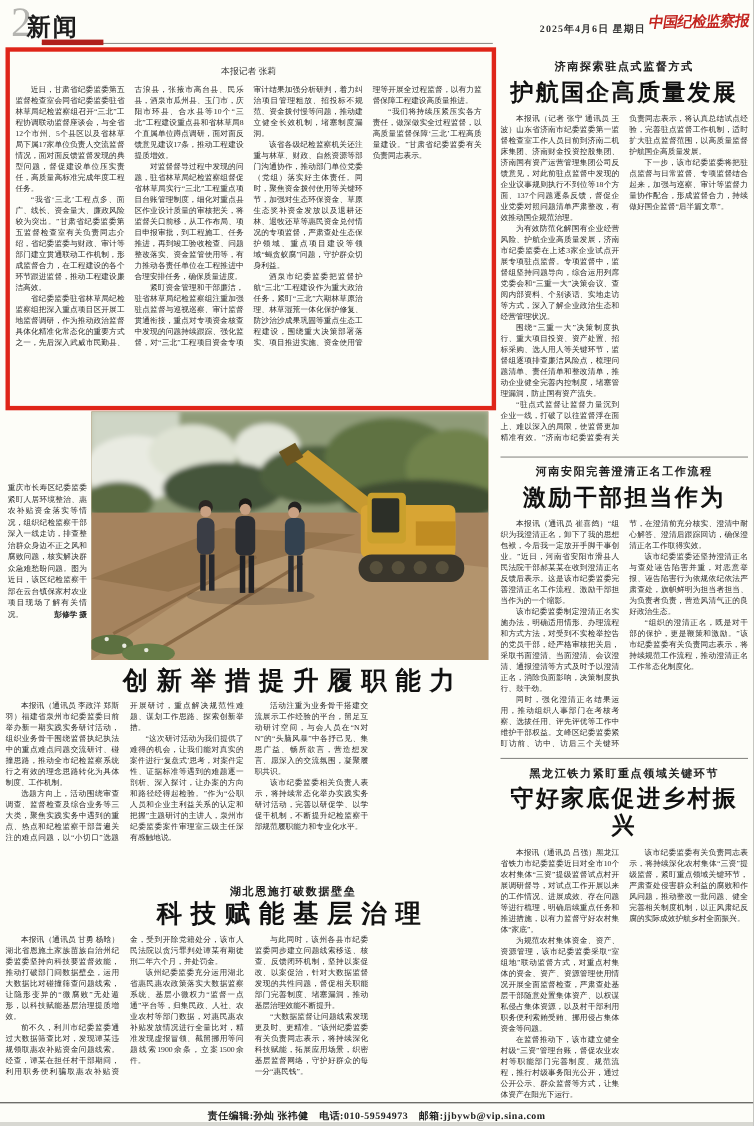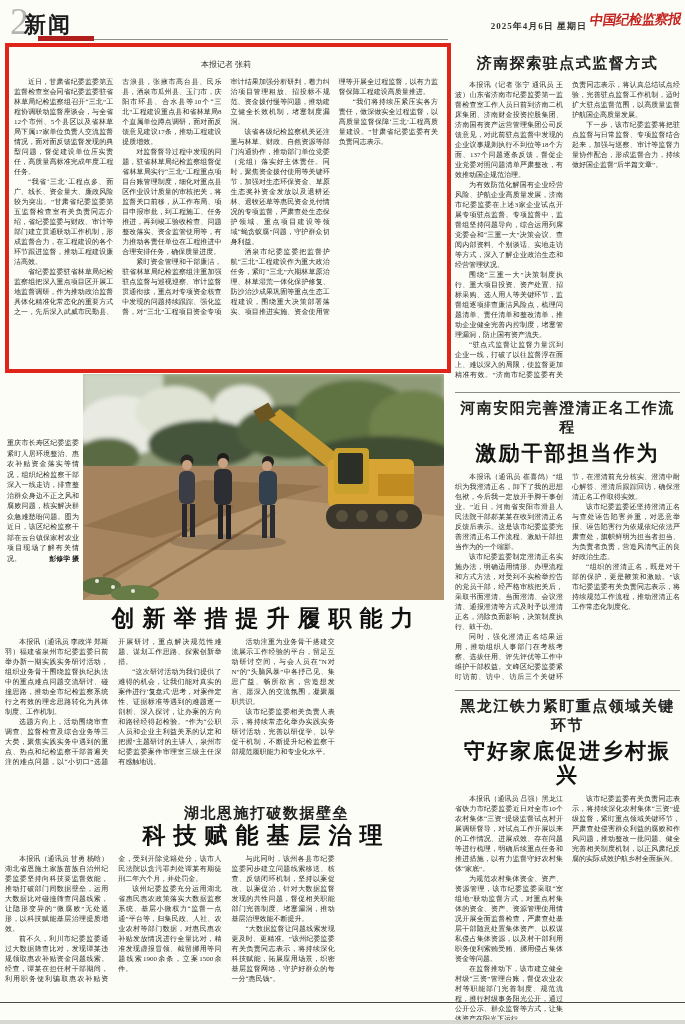--- a/index.html
+++ b/index.html
@@ -7,21 +7,21 @@
         overflow:hidden;color:#1c1c1c;font-family:"Liberation Serif","DejaVu Serif",serif;}
   
   .hdr-num{position:absolute;left:10px;top:2px;font-size:38px;color:#b4b4b0;font-weight:400;line-height:1;}
   .hdr-section{position:absolute;left:24px;top:10px;font-size:22px;font-weight:700;letter-spacing:2px;}
   .hdr-line{position:absolute;left:38px;top:39px;width:410px;border-bottom:1px solid #8f8f8b;}
   .hdr-redbar{position:absolute;left:38px;top:36px;width:56px;height:5px;background:#b01f1c;}
   .hdr-date{position:absolute;right:98px;top:20px;font-size:9px;font-weight:700;letter-spacing:1px;color:#333;}
   .masthead{position:absolute;right:4px;top:11px;font-size:13.5px;font-weight:900;color:#c3241f;
             transform:skewX(-10deg) rotate(-1deg);letter-spacing:-.5px;white-space:nowrap;}
   
-  .kicker{text-align:center;font-size:15px;font-weight:700;letter-spacing:1.5px;color:#222;}
+  .kicker{text-align:center;font-size:10px;font-weight:700;letter-spacing:1.5px;color:#222;}
   .headline{text-align:center;font-weight:900;color:#111;line-height:1.15;}
   .byline{text-align:center;font-size:8px;color:#333;margin-top:5px;}
   .body{font-size:7px;line-height:10px;text-align:justify;color:#2a2a2a;column-fill:auto;overflow:hidden;}
   .body p{margin:0;text-indent:2em;}
   .sep{border:none;border-top:1px solid #8b8b87;margin:6px 0;}
   
   .highlight-box{position:absolute;left:5px;top:43px;width:438px;height:322px;
                  border:4px solid #df2519;pointer-events:none;z-index:5;}
   .gansu{position:absolute;left:14px;top:54px;width:424px;}
   .gansu .headline{font-size:26px;letter-spacing:0;}
@@ -79,20 +79,21 @@
         <p>紧盯资金管理和干部廉洁，驻省林草局纪检监察组注重加强驻点监督与巡视巡察、审计监督贯通衔接，重点对专项资金核查中发现的问题持续跟踪、强化监督，对“三北”工程项目资金专项审计结果加强分析研判，着力纠治项目管理粗放、招投标不规范、资金拨付慢等问题，推动建立健全长效机制，堵塞制度漏洞。</p>
         <p>该省各级纪检监察机关还注重与林草、财政、自然资源等部门沟通协作，推动部门单位党委（党组）落实好主体责任。同时，聚焦资金拨付使用等关键环节，加强对生态环保资金、草原生态奖补资金发放以及退耕还林、退牧还草等惠民资金兑付情况的专项监督，严肃查处生态保护领域、重点项目建设等领域“蝇贪蚁腐”问题，守护群众切身利益。</p>
         <p>酒泉市纪委监委把监督护航“三北”工程建设作为重大政治任务，紧盯“三北”六期林草原治理、林草湿荒一体化保护修复、防沙治沙成果巩固等重点生态工程建设，围绕重大决策部署落实、项目推进实施、资金使用管理等开展全过程监督，以有力监督保障工程建设高质量推进。</p>
         <p>“我们将持续压紧压实各方责任，做深做实全过程监督，以高质量监督保障‘三北’工程高质量建设。”甘肃省纪委监委有关负责同志表示。</p>
       </div>
   </div>
 
   <div class="right-col">
     <div>
       <div class="kicker">济南探索驻点式监督方式</div>
+      <div class="headline">护航国企高质量发展</div>
       <div class="body body-jinan">
           <p>本报讯（记者 张宁 通讯员 王波）山东省济南市纪委监委第一监督检查室工作人员日前到济南二机床集团、济南财金投资控股集团、济南国有资产运营管理集团公司反馈意见，对此前驻点监督中发现的企业议事规则执行不到位等18个方面、137个问题逐条反馈，督促企业党委对照问题清单严肃整改，有效推动国企规范治理。</p>
           <p>为有效防范化解国有企业经营风险、护航企业高质量发展，济南市纪委监委在上述3家企业试点开展专项驻点监督。专项监督中，监督组坚持问题导向，综合运用列席党委会和“三重一大”决策会议、查阅内部资料、个别谈话、实地走访等方式，深入了解企业政治生态和经营管理状况。</p>
           <p>围绕“三重一大”决策制度执行、重大项目投资、资产处置、招标采购、选人用人等关键环节，监督组逐项排查廉洁风险点，梳理问题清单、责任清单和整改清单，推动企业健全完善内控制度，堵塞管理漏洞，防止国有资产流失。</p>
           <p>“驻点式监督让监督力量沉到企业一线，打破了以往监督浮在面上、难以深入的局限，使监督更加精准有效。”济南市纪委监委有关负责同志表示，将认真总结试点经验，完善驻点监督工作机制，适时扩大驻点监督范围，以高质量监督护航国企高质量发展。</p>
           <p>下一步，该市纪委监委将把驻点监督与日常监督、专项监督结合起来，加强与巡察、审计等监督力量协作配合，形成监督合力，持续做好国企监督“后半篇文章”。</p>
         </div>
     </div>
     <hr class="sep">
     <div>
@@ -211,15 +212,16 @@
     <div class="body">
         <p>本报讯（通讯员 甘勇 杨晗）湖北省恩施土家族苗族自治州纪委监委坚持向科技要监督效能，推动打破部门间数据壁垒，运用大数据比对碰撞筛查问题线索，让隐形变异的“微腐败”无处遁形，以科技赋能基层治理提质增效。</p>
         <p>前不久，利川市纪委监委通过大数据筛查比对，发现谭某违规领取惠农补贴资金问题线索。经查，谭某在担任村干部期间，利用职务便利骗取惠农补贴资金，受到开除党籍处分，该市人民法院以贪污罪判处谭某有期徒刑二年六个月，并处罚金。</p>
         <p>该州纪委监委充分运用湖北省惠民惠农政策落实大数据监察系统、基层小微权力“监督一点通”平台等，归集民政、人社、农业农村等部门数据，对惠民惠农补贴发放情况进行全量比对，精准发现虚报冒领、截留挪用等问题线索1900余条，立案1500余件。</p>
         <p>与此同时，该州各县市纪委监委同步建立问题线索移送、核查、反馈闭环机制，坚持以案促改、以案促治，针对大数据监督发现的共性问题，督促相关职能部门完善制度、堵塞漏洞，推动基层治理效能不断提升。</p>
         <p>“大数据监督让问题线索发现更及时、更精准。”该州纪委监委有关负责同志表示，将持续深化科技赋能，拓展应用场景，织密基层监督网络，守护好群众的每一分“惠民钱”。</p>
       </div>
   </div>
 
   <div class="foot-rule"></div>
+  <div class="foot-text">责任编辑:孙灿 张祎健　电话:010-59594973　邮箱:jjbywb@vip.sina.com</div>
   <div class="scan-edge"></div>
 
 </div>
 
 </body></html>

